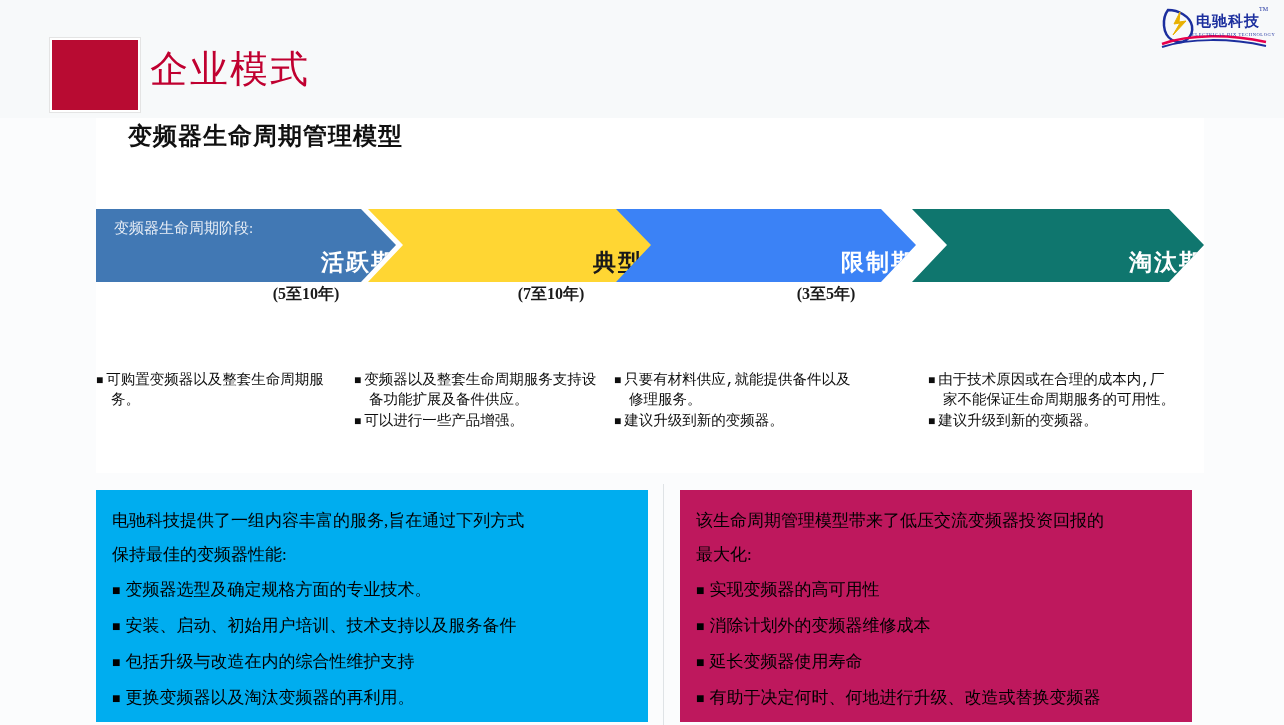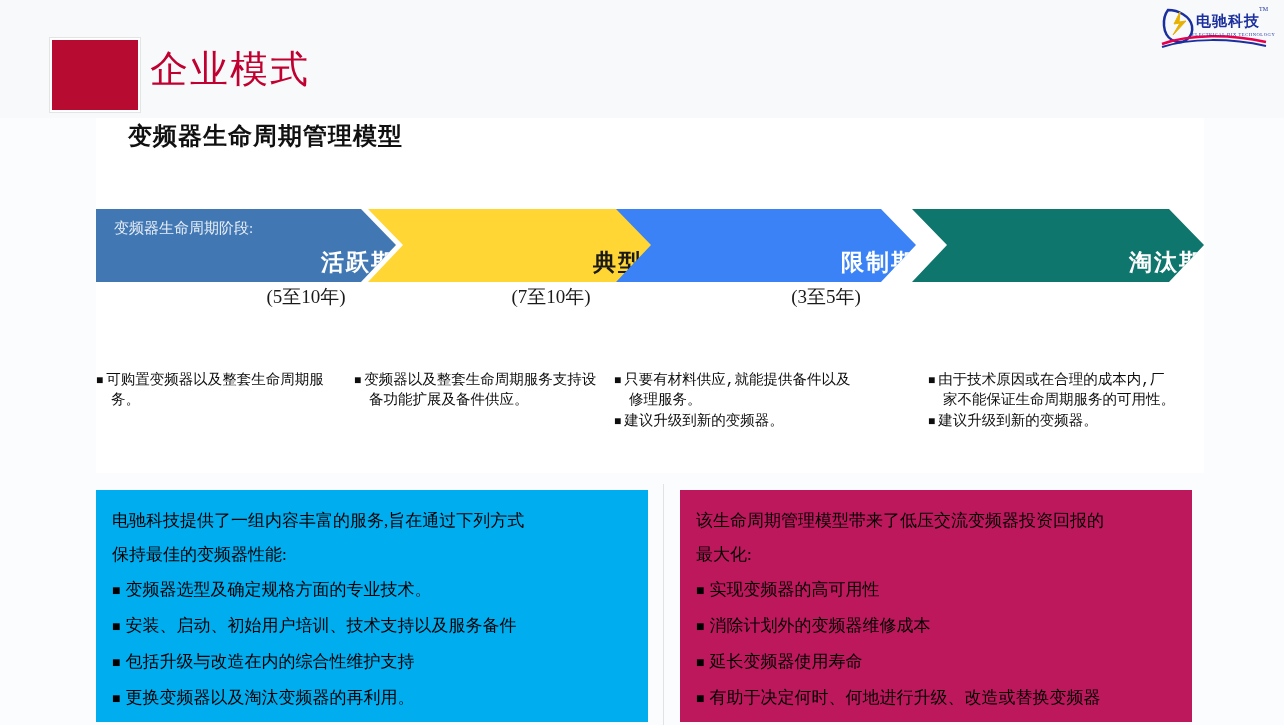--- a/index.html
+++ b/index.html
@@ -137,23 +137,24 @@
   .years-row {
     position: absolute;
     left: 96px;
     top: 284px;
     width: 1108px;
     height: 28px;
   }
   .years {
     position: absolute;
     top: 0;
-    font-size: 19px;
+    font-size: 16px;
     color: #1a1a1a;
     text-align: center;
+    font-weight: bold;
   }
 
   
   .cols {
     position: absolute;
     left: 96px;
     top: 355px;
     width: 1108px;
     height: 110px;
   }
@@ -275,20 +276,23 @@
     <div class="col" style="left:0px; width:250px;">
       <div class="bullet">
         <span class="sq">■</span><span>可购置变频器以及整套生命周期服务。</span>
       </div>
     </div>
 
     <div class="col" style="left:258px; width:248px;">
       <div class="bullet">
         <span class="sq">■</span><span>变频器以及整套生命周期服务支持设备功能扩展及备件供应。</span>
       </div>
+      <div class="bullet">
+        <span class="sq">■</span><span>可以进行一些产品增强。</span>
+      </div>
     </div>
 
     <div class="col" style="left:518px; width:250px;">
       <div class="bullet">
         <span class="sq">■</span><span>只要有材料供应,就能提供备件以及修理服务。</span>
       </div>
       <div class="bullet">
         <span class="sq">■</span><span>建议升级到新的变频器。</span>
       </div>
     </div>

